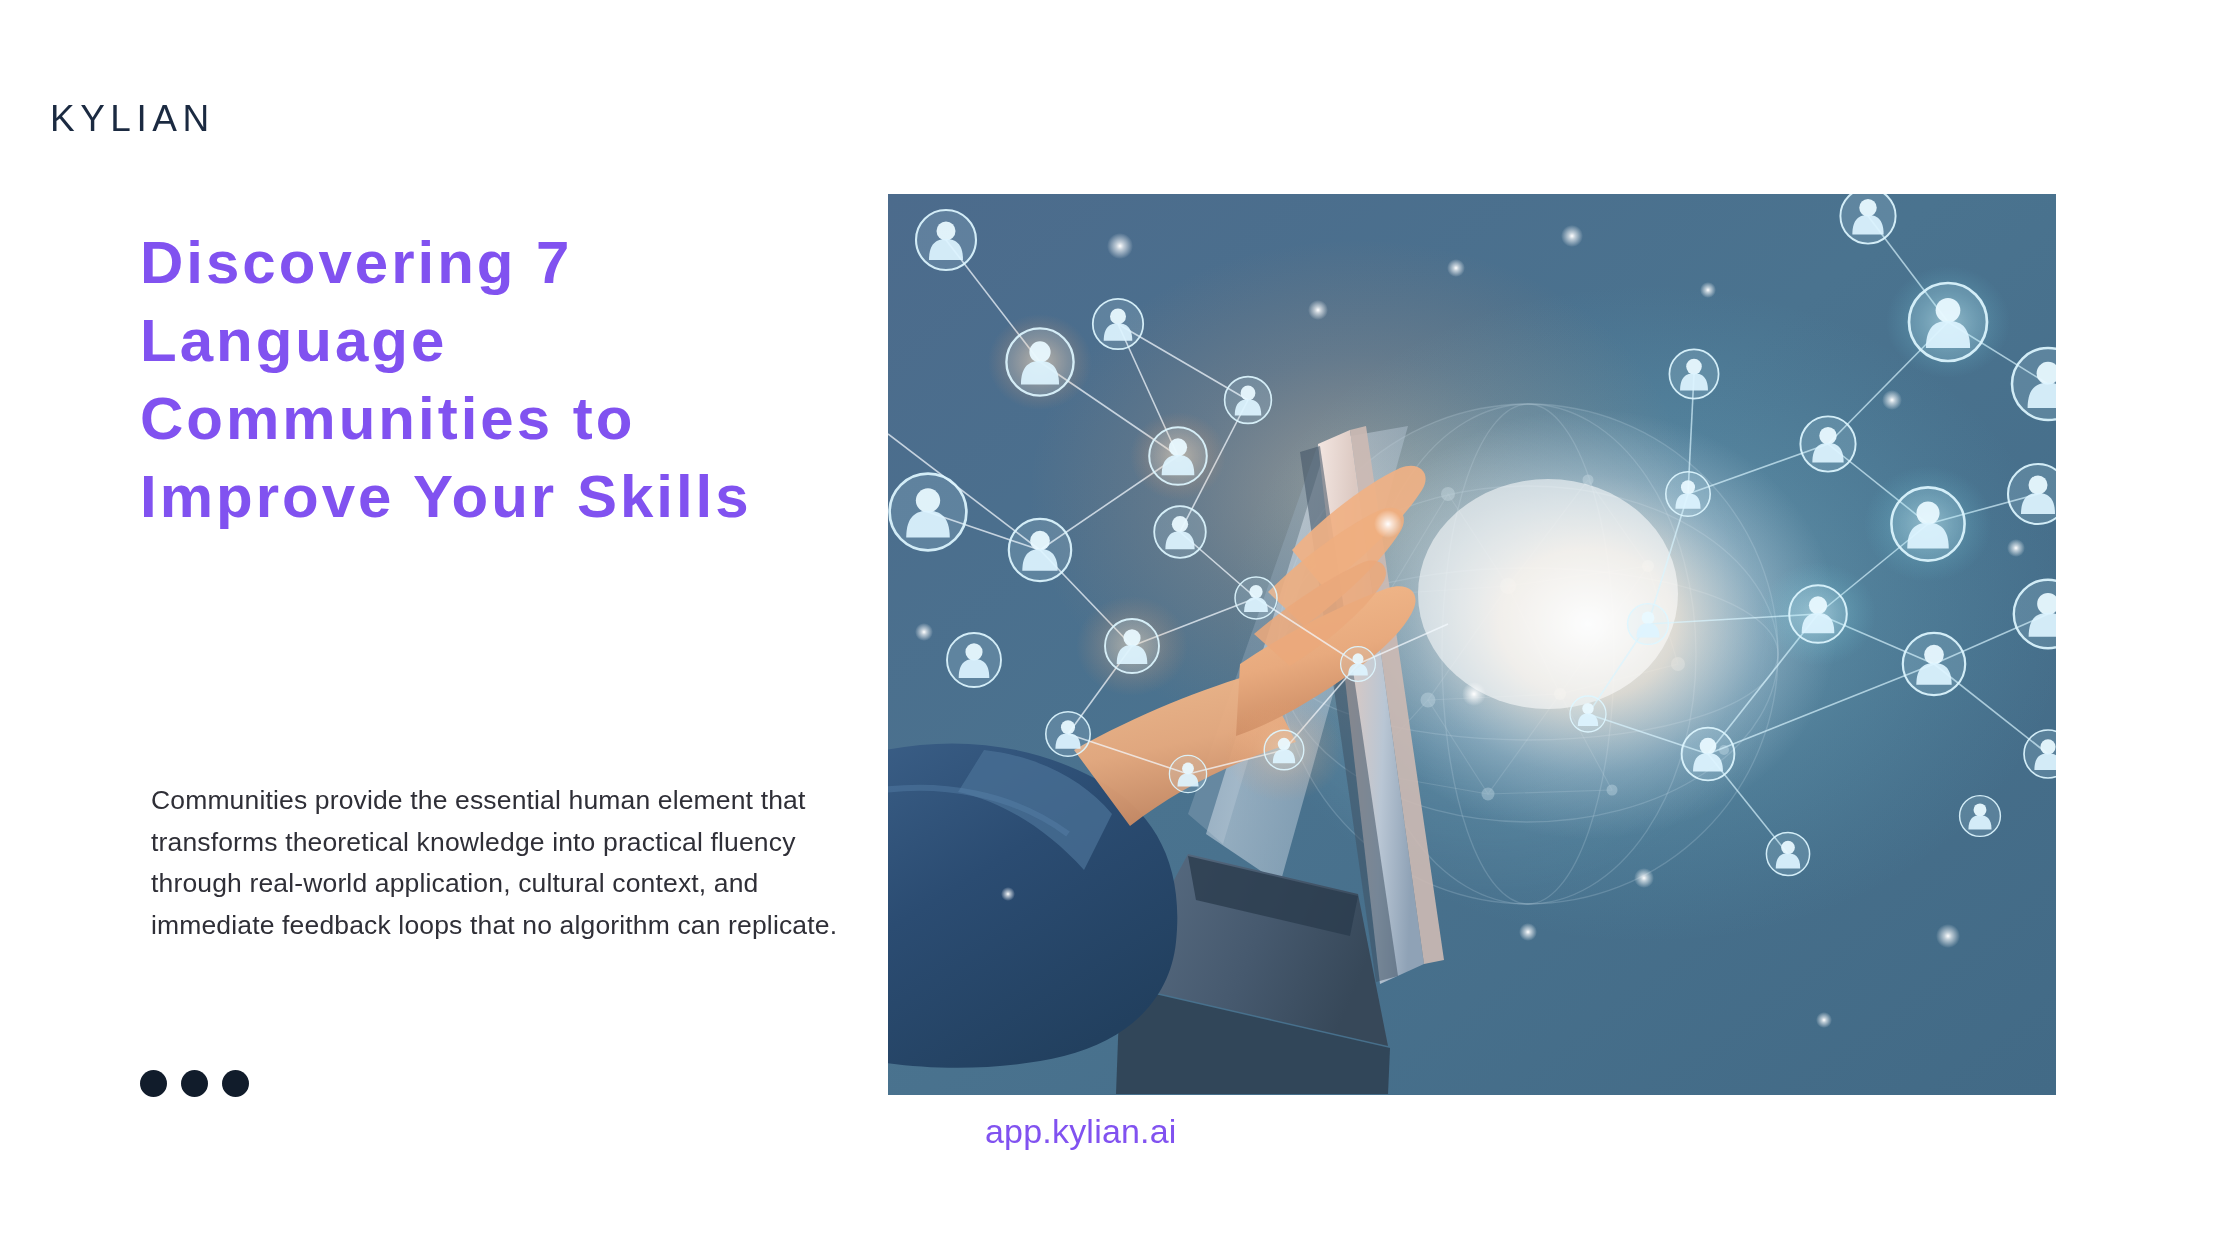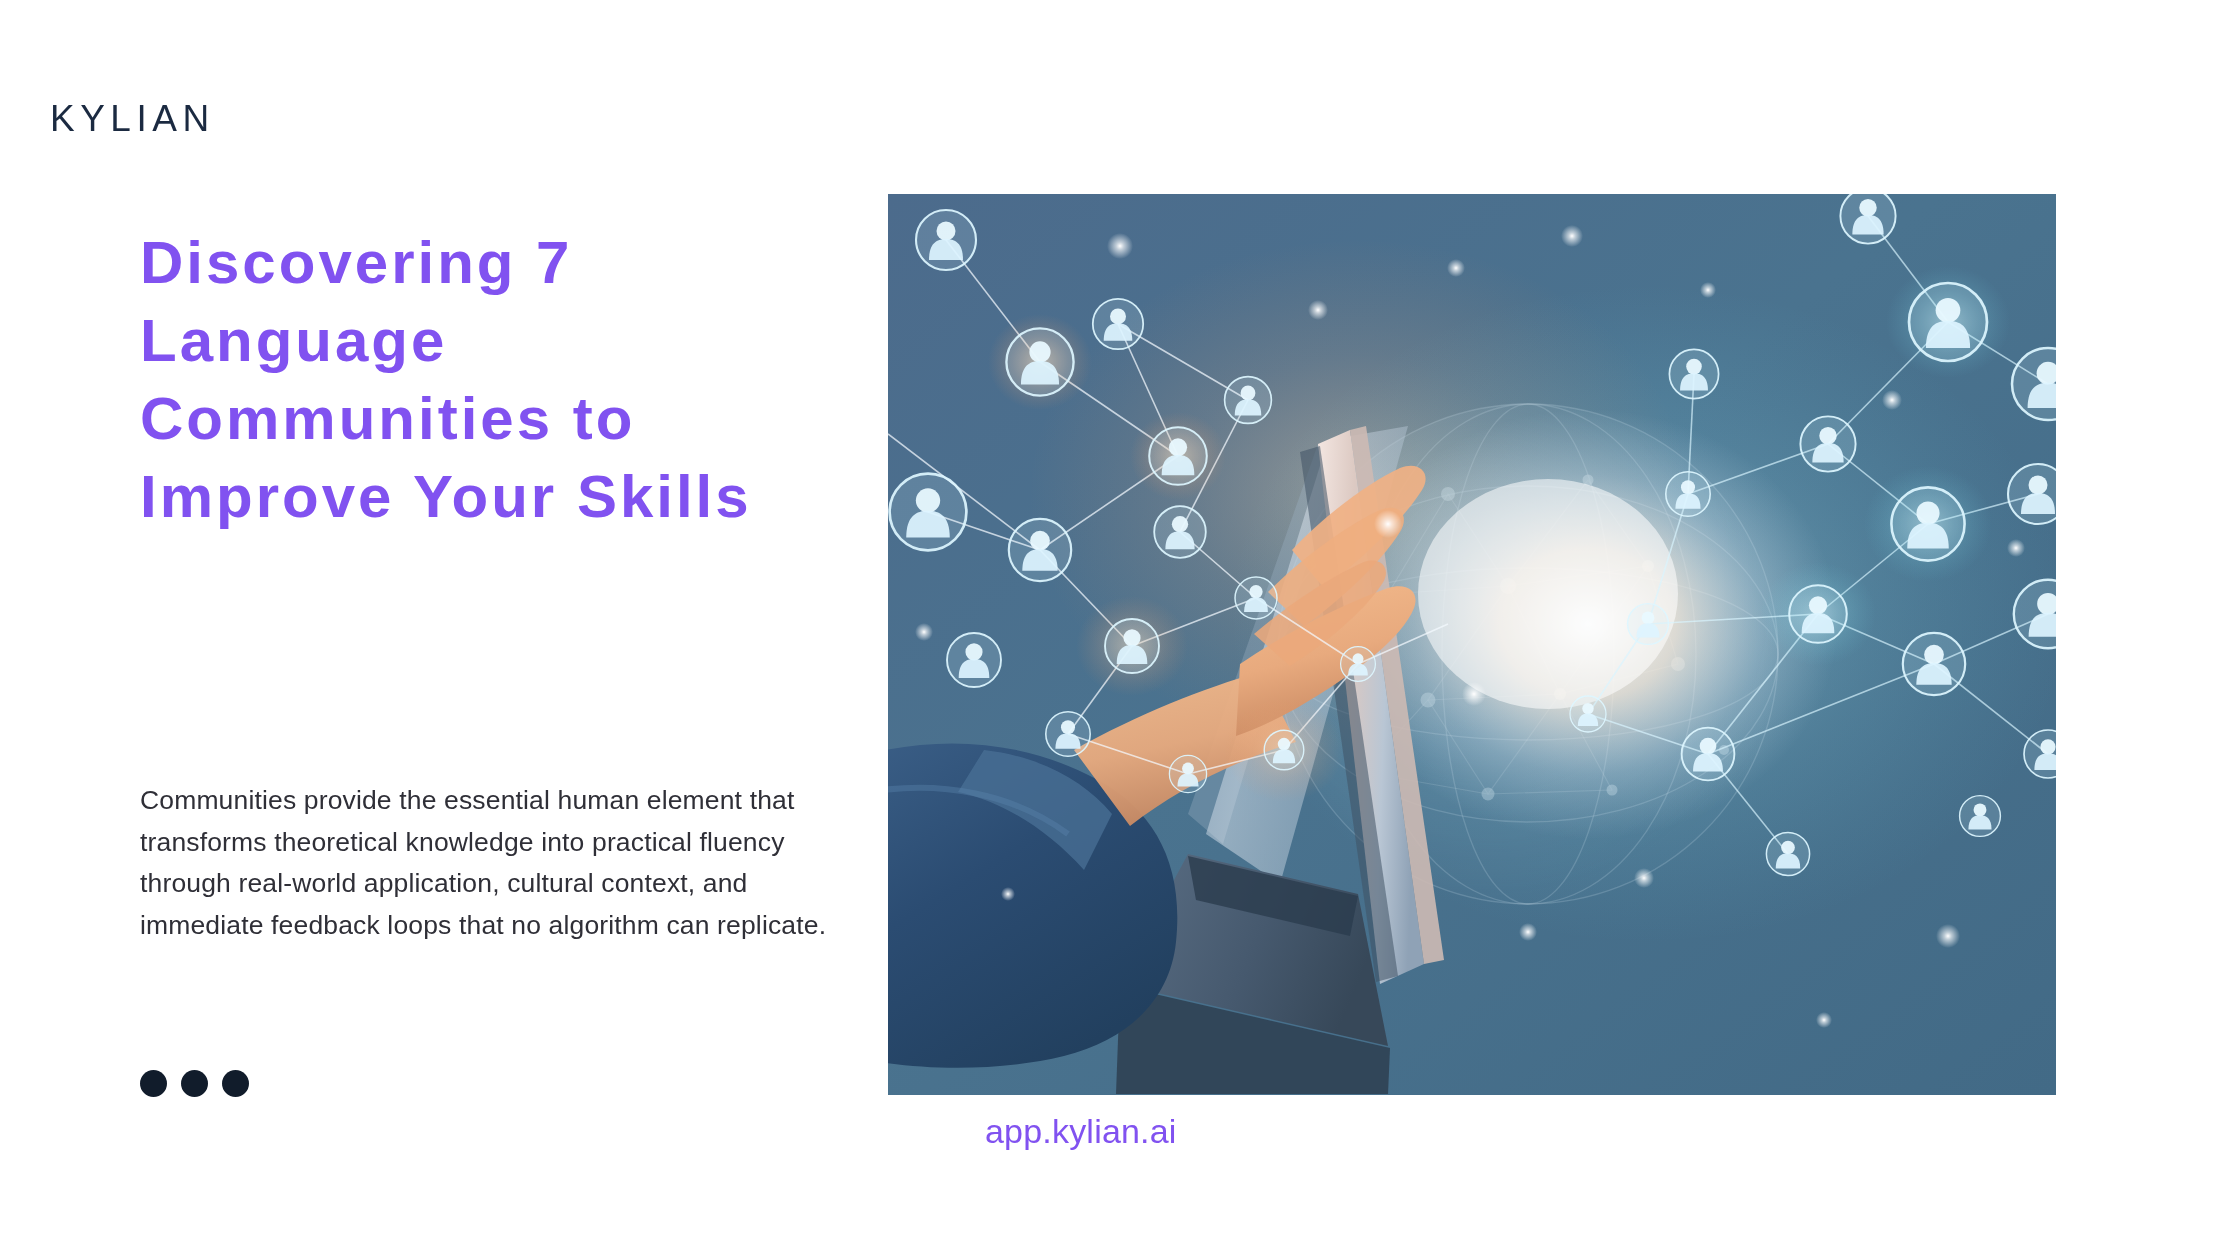--- a/index.html
+++ b/index.html
@@ -51,21 +51,21 @@
     font-size: 60px;
     font-weight: 700;
     letter-spacing: 3.0px;
     line-height: 1.30;
     color: #8152f0;
   }
 
   .body-copy {
     position: absolute;
     top: 780px;
-    left: 0;
+    left: 11px;
     width: 690px;
     font-family: "Liberation Sans", sans-serif;
     font-size: 26.5px;
     font-weight: 400;
     line-height: 1.57;
     letter-spacing: 0.15px;
     color: #2f2f37;
   }
 
   .dots {

